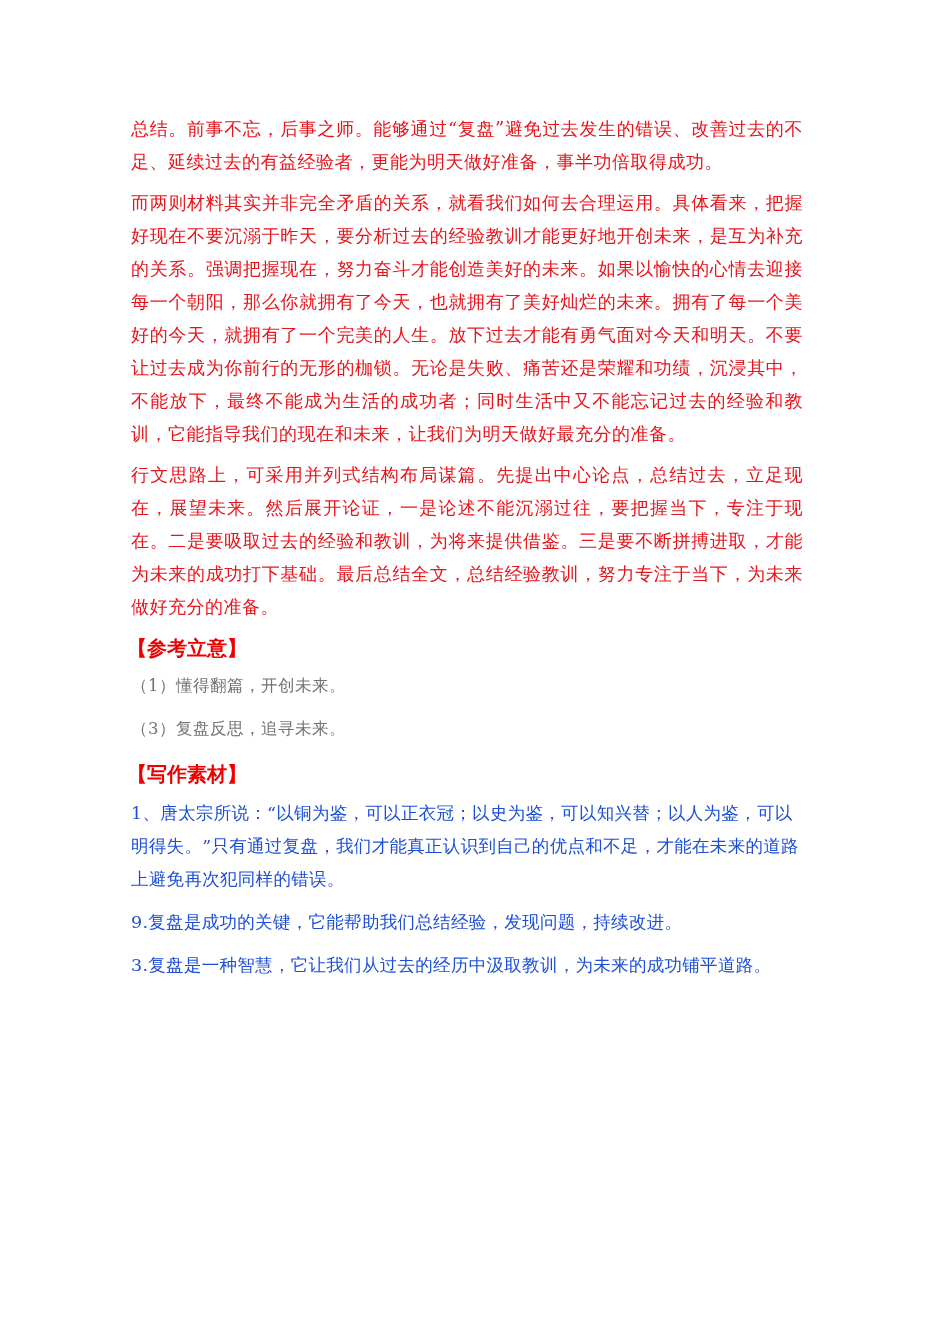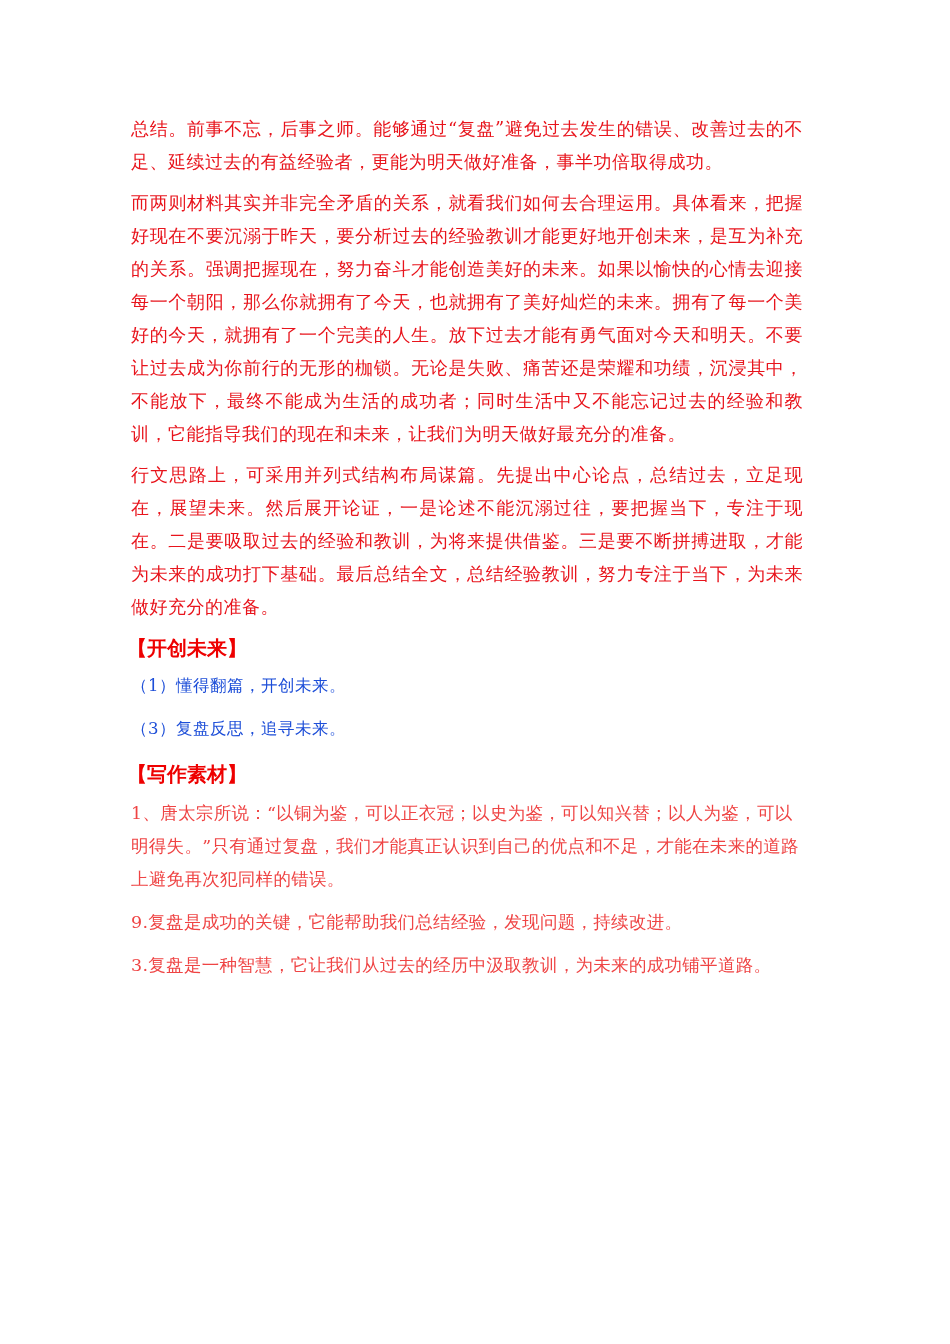--- a/index.html
+++ b/index.html
@@ -33,44 +33,44 @@
       font-weight: bold;
       font-size: 20px;
       line-height: 34px;
       color: #ee0000;
       margin: 0 0 6px -4px;
     }
     .item {
       font-size: 16.5px;
       line-height: 30px;
       margin: 0 0 13px 0;
-      color: #1d4ed8;
+      color: #737373;
       letter-spacing: 0.5px;
     }
     .material {
       font-size: 17.5px;
       line-height: 33px;
       margin: 0 0 10px 0;
-      color: #ef4444;
+      color: #1d4ed8;
       letter-spacing: 0.3px;
     }
   </style>
 </head>
 <body>
 
 <div class="page">
 
   <section>
     <p class="para red">总结。前事不忘，后事之师。能够通过“复盘”避免过去发生的错误、改善过去的不足、延续过去的有益经验者，更能为明天做好准备，事半功倍取得成功。</p>
     <p class="para red">而两则材料其实并非完全矛盾的关系，就看我们如何去合理运用。具体看来，把握好现在不要沉溺于昨天，要分析过去的经验教训才能更好地开创未来，是互为补充的关系。强调把握现在，努力奋斗才能创造美好的未来。如果以愉快的心情去迎接每一个朝阳，那么你就拥有了今天，也就拥有了美好灿烂的未来。拥有了每一个美好的今天，就拥有了一个完美的人生。放下过去才能有勇气面对今天和明天。不要让过去成为你前行的无形的枷锁。无论是失败、痛苦还是荣耀和功绩，沉浸其中，不能放下，最终不能成为生活的成功者；同时生活中又不能忘记过去的经验和教训，它能指导我们的现在和未来，让我们为明天做好最充分的准备。</p>
     <p class="para red">行文思路上，可采用并列式结构布局谋篇。先提出中心论点，总结过去，立足现在，展望未来。然后展开论证，一是论述不能沉溺过往，要把握当下，专注于现在。二是要吸取过去的经验和教训，为将来提供借鉴。三是要不断拼搏进取，才能为未来的成功打下基础。最后总结全文，总结经验教训，努力专注于当下，为未来做好充分的准备。</p>
   </section>
 
   <section>
-    <h2 class="heading">【开创未来】</h2>
+    <h2 class="heading">【参考立意】</h2>
     <p class="item">（1）懂得翻篇，开创未来。</p>
     <p class="item">（3）复盘反思，追寻未来。</p>
   </section>
 
   <section>
     <h2 class="heading">【写作素材】</h2>
     <p class="material">1、唐太宗所说：“以铜为鉴，可以正衣冠；以史为鉴，可以知兴替；以人为鉴，可以明得失。”只有通过复盘，我们才能真正认识到自己的优点和不足，才能在未来的道路上避免再次犯同样的错误。</p>
     <p class="material">9.复盘是成功的关键，它能帮助我们总结经验，发现问题，持续改进。</p>
     <p class="material">3.复盘是一种智慧，它让我们从过去的经历中汲取教训，为未来的成功铺平道路。</p>
   </section>

